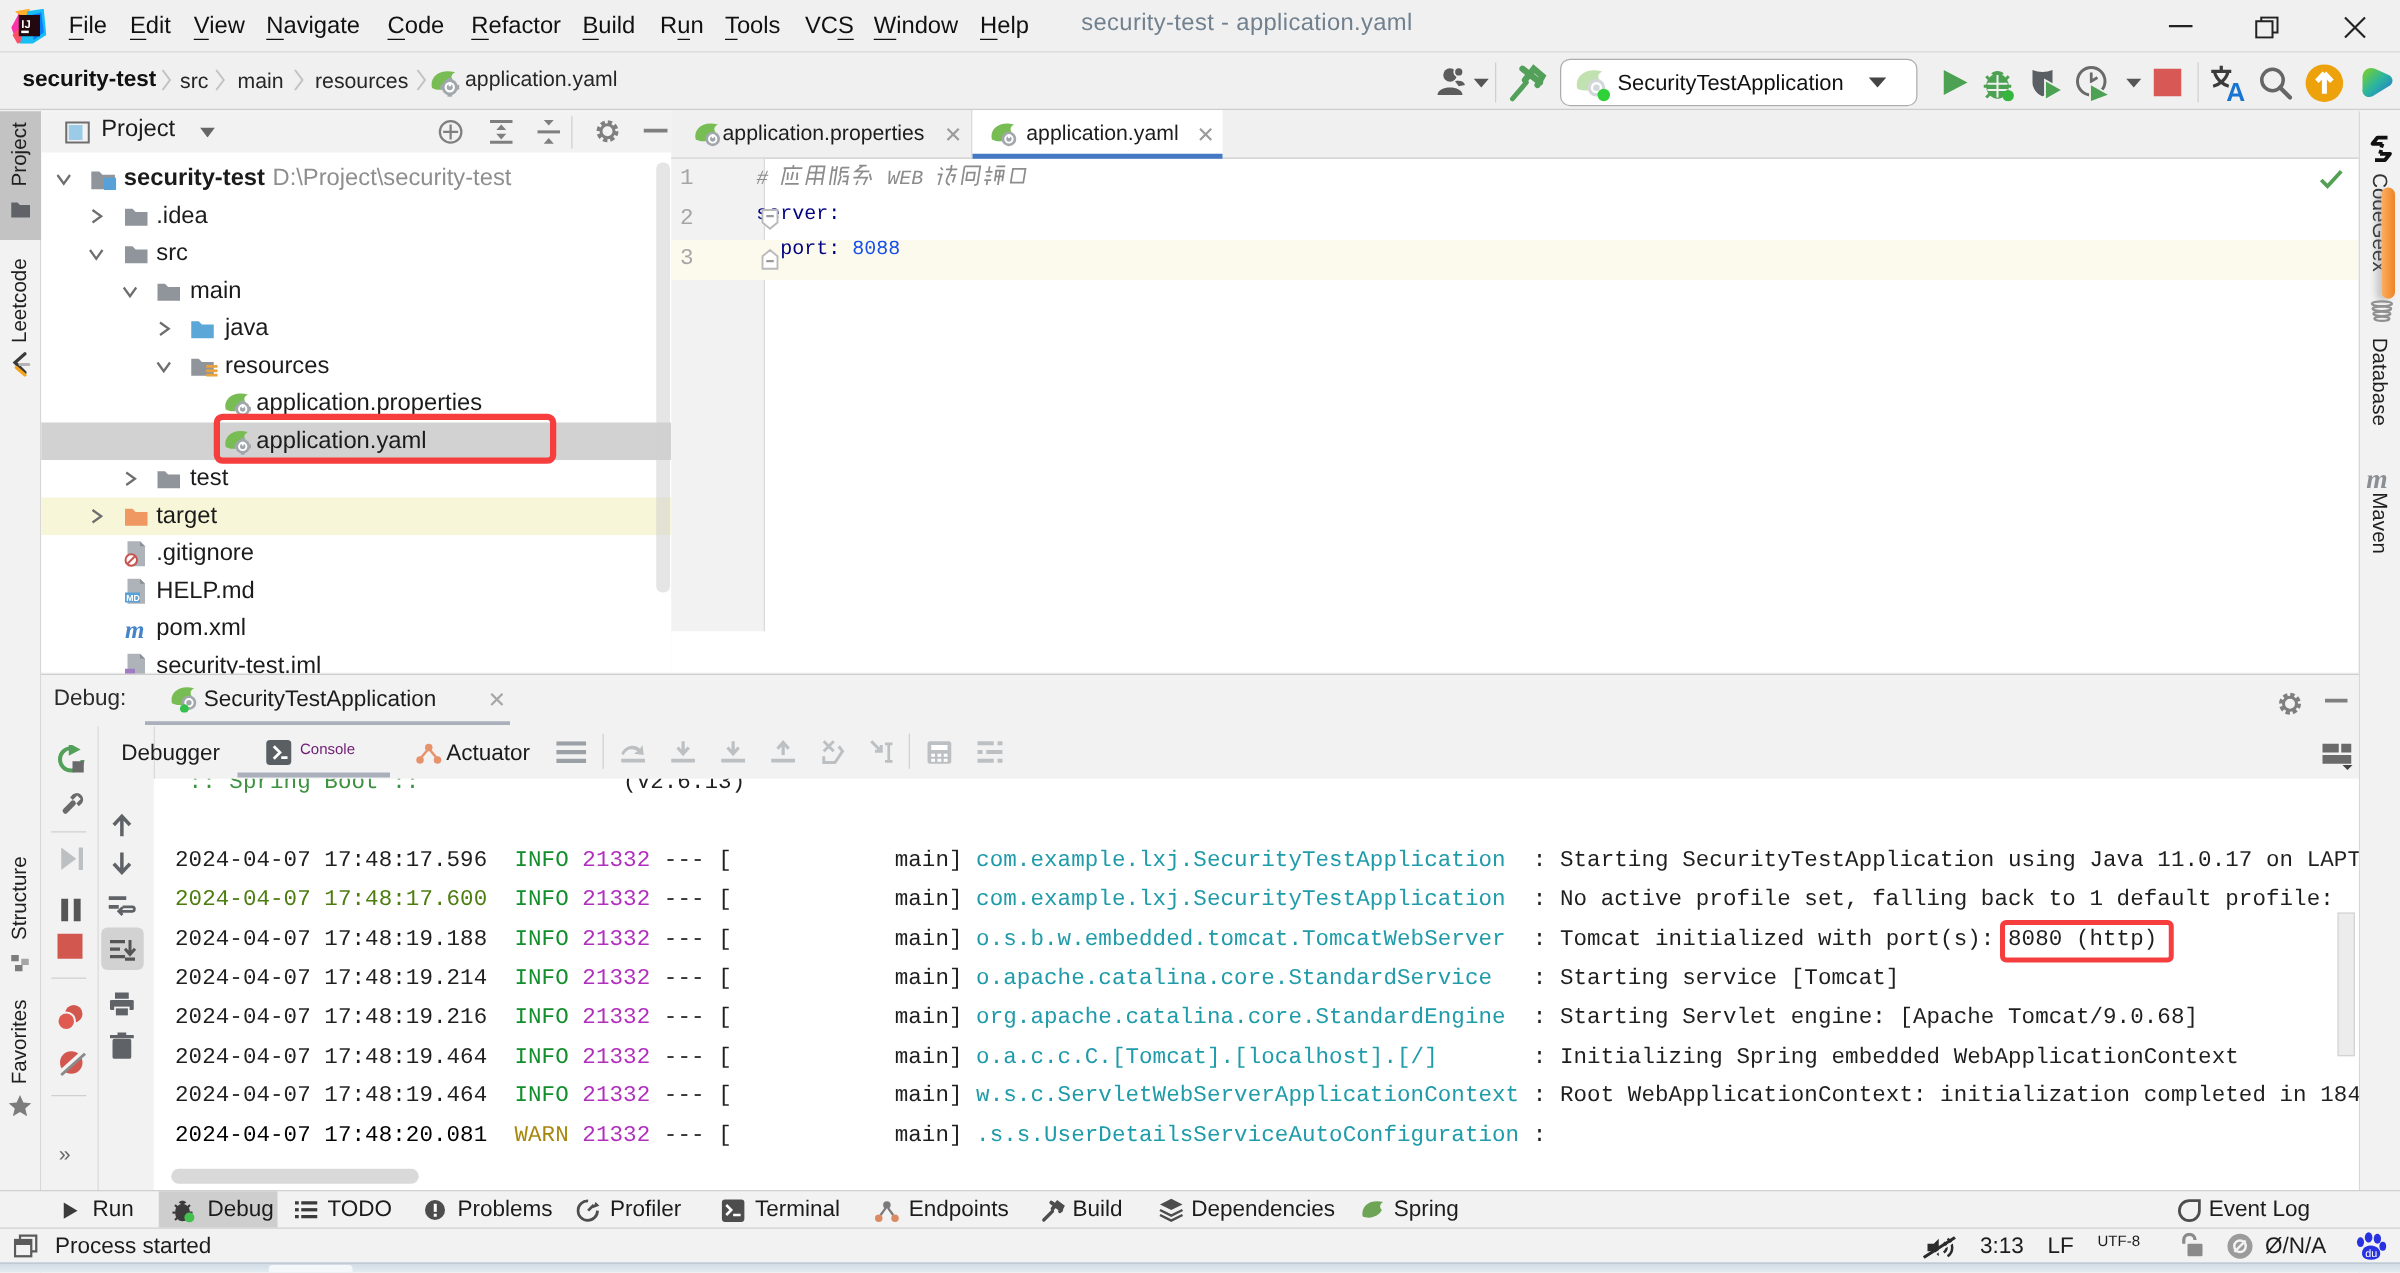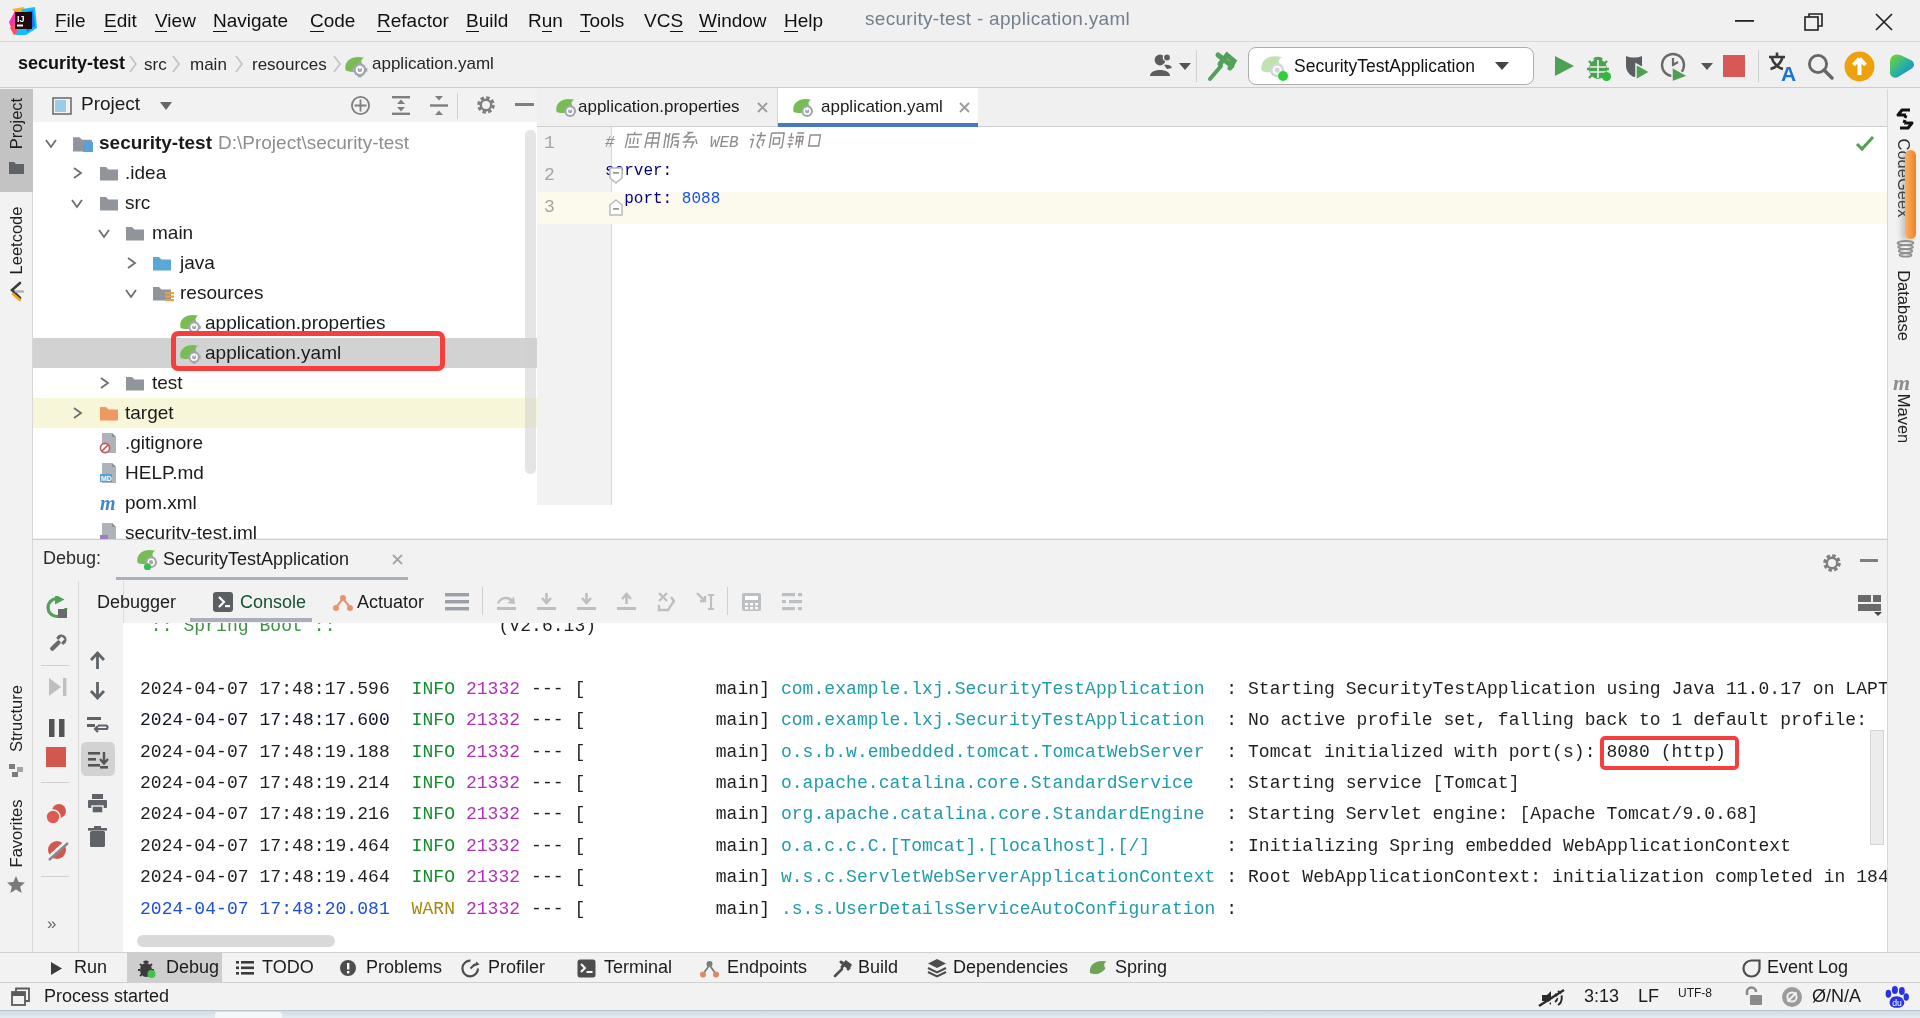--- a/index.html
+++ b/index.html
@@ -478,21 +478,21 @@
 
   <div class="abs" style="left:45px;top:41px;width:1px;height:371px;background:#dadada"></div>
   <div class="abs" style="left:90px;top:41px;width:1px;height:42px;background:#dadada"></div>
 
   <div class="abs" style="left:64px;top:52px;font-size:18px;color:#1c1c1c">Debugger</div>
   <svg class="ico" style="left:179px;top:51px" width="22" height="22" viewBox="0 0 22 22">
       <rect x="1" y="1" width="20" height="20" rx="3" fill="#595f63"></rect>
       <path d="M7 6 L12 11 L7 16" fill="none" stroke="#fff" stroke-width="2.2"></path>
       <rect x="13" y="14" width="5" height="2.2" fill="#fff"></rect>
     </svg>
-  <div class="abs" style="left:207px;top:52px;font-size:18px;color:#14532d">Console</div>
+  <div class="abs" style="left:207px;top:52px;font-size:12px;color:#701a75">Console</div>
   <div class="abs" style="left:157px;top:78px;width:122px;height:4px;background:#a9b0bb"></div>
   <svg class="ico" style="left:299px;top:51px" width="22" height="22" viewBox="0 0 22 22">
     <circle cx="4" cy="17" r="3" fill="#e8926c"></circle>
       <circle cx="11" cy="7" r="3" fill="#e8926c"></circle>
       <circle cx="18" cy="17" r="3" fill="#e8926c"></circle>
     <path d="M5 15 L10 9 M12 9 L17 15" stroke="#e8926c" stroke-width="2"></path>
   </svg>
   <div class="abs" style="left:324px;top:52px;font-size:18px;color:#1c1c1c">Actuator</div>
   <svg class="ico" style="left:412px;top:53px" width="24" height="18" viewBox="0 0 24 18">
       <rect y="0" width="24" height="3.4" fill="#9aa0a6"></rect>
@@ -623,27 +623,27 @@
   <svg class="ico" style="left:54px;top:285px" width="21" height="23" viewBox="0 0 21 23">
     <rect x="3" y="6" width="15" height="16" rx="1.5" fill="#5f6368"></rect>
       <rect x="1" y="3" width="19" height="2.6" fill="#5f6368"></rect>
       <rect x="7" y="1" width="7" height="2.6" fill="#5f6368"></rect>
   </svg>
 
   <div id="console">
       <pre class="mono" style="position:absolute;left:17px;top:-12px;font-size:18px;line-height:31.4px;white-space:pre;letter-spacing:0.06px"><span style="color:#3d9140"> :: Spring Boot ::</span><span style="color:#1f1f1f">               (V2.6.13)</span>
 
 <span style="color:#1f1f1f">2024-04-07 17:48:17.596</span>  <span style="color:#128e2c">INFO</span> <span style="color:#b12fbd">21332</span><span style="color:#1f1f1f"> --- [            main] </span><span style="color:#1f9baa">com.example.lxj.SecurityTestApplication </span><span style="color:#1f1f1f"> : Starting SecurityTestApplication using Java 11.0.17 on LAPTOP-G3MT0B9D with PID 21332</span>
-<span style="color:#0f172a">2024-04-07 17:48:17.600</span>  <span style="color:#128e2c">INFO</span> <span style="color:#b12fbd">21332</span><span style="color:#1f1f1f"> --- [            main] </span><span style="color:#1f9baa">com.example.lxj.SecurityTestApplication </span><span style="color:#1f1f1f"> : No active profile set, falling back to 1 default profile: </span>
+<span style="color:#4d7c0f">2024-04-07 17:48:17.600</span>  <span style="color:#128e2c">INFO</span> <span style="color:#b12fbd">21332</span><span style="color:#1f1f1f"> --- [            main] </span><span style="color:#1f9baa">com.example.lxj.SecurityTestApplication </span><span style="color:#1f1f1f"> : No active profile set, falling back to 1 default profile: </span>
 <span style="color:#1f1f1f">2024-04-07 17:48:19.188</span>  <span style="color:#128e2c">INFO</span> <span style="color:#b12fbd">21332</span><span style="color:#1f1f1f"> --- [            main] </span><span style="color:#1f9baa">o.s.b.w.embedded.tomcat.TomcatWebServer </span><span style="color:#1f1f1f"> : Tomcat initialized with port(s): 8080 (http)</span>
 <span style="color:#1f1f1f">2024-04-07 17:48:19.214</span>  <span style="color:#128e2c">INFO</span> <span style="color:#b12fbd">21332</span><span style="color:#1f1f1f"> --- [            main] </span><span style="color:#1f9baa">o.apache.catalina.core.StandardService  </span><span style="color:#1f1f1f"> : Starting service [Tomcat]</span>
 <span style="color:#1f1f1f">2024-04-07 17:48:19.216</span>  <span style="color:#128e2c">INFO</span> <span style="color:#b12fbd">21332</span><span style="color:#1f1f1f"> --- [            main] </span><span style="color:#1f9baa">org.apache.catalina.core.StandardEngine </span><span style="color:#1f1f1f"> : Starting Servlet engine: [Apache Tomcat/9.0.68]</span>
 <span style="color:#1f1f1f">2024-04-07 17:48:19.464</span>  <span style="color:#128e2c">INFO</span> <span style="color:#b12fbd">21332</span><span style="color:#1f1f1f"> --- [            main] </span><span style="color:#1f9baa">o.a.c.c.C.[Tomcat].[localhost].[/]      </span><span style="color:#1f1f1f"> : Initializing Spring embedded WebApplicationContext</span>
 <span style="color:#1f1f1f">2024-04-07 17:48:19.464</span>  <span style="color:#128e2c">INFO</span> <span style="color:#b12fbd">21332</span><span style="color:#1f1f1f"> --- [            main] </span><span style="color:#1f9baa">w.s.c.ServletWebServerApplicationContext</span><span style="color:#1f1f1f"> : Root WebApplicationContext: initialization completed in 1849 ms</span>
-<span style="color:#1d4ed8">2024-04-07 17:48:20.081</span>  <span style="color:#a8870f">WARN</span> <span style="color:#b12fbd">21332</span><span style="color:#1f1f1f"> --- [            main] </span><span style="color:#1f9baa">.s.s.UserDetailsServiceAutoConfiguration</span><span style="color:#1f1f1f"> : </span></pre>
+<span style="color:#000000">2024-04-07 17:48:20.081</span>  <span style="color:#a8870f">WARN</span> <span style="color:#b12fbd">21332</span><span style="color:#1f1f1f"> --- [            main] </span><span style="color:#1f9baa">.s.s.UserDetailsServiceAutoConfiguration</span><span style="color:#1f1f1f"> : </span></pre>
     <div class="abs" style="left:1477px;top:113px;width:139px;height:34px;border:4px solid #f73e3e;border-radius:5px"></div>
     <div class="abs" style="left:14px;top:312px;width:198px;height:12px;background:#d9d9d9;border-radius:6px"></div>
     <div class="abs" style="left:1747px;top:107px;width:14px;height:115px;background:#ececec;border:1px solid #d3d3d3"></div>
   </div>
 </div>
 <div id="twbar">
   <svg class="ico" style="left:49px;top:8px" width="15" height="15" viewBox="0 0 15 15">
       <polygon points="2,1 13,7.5 2,14" fill="#3b3b3b"></polygon>
     </svg>
   <div class="twitem" style="left:74px">Run</div>

